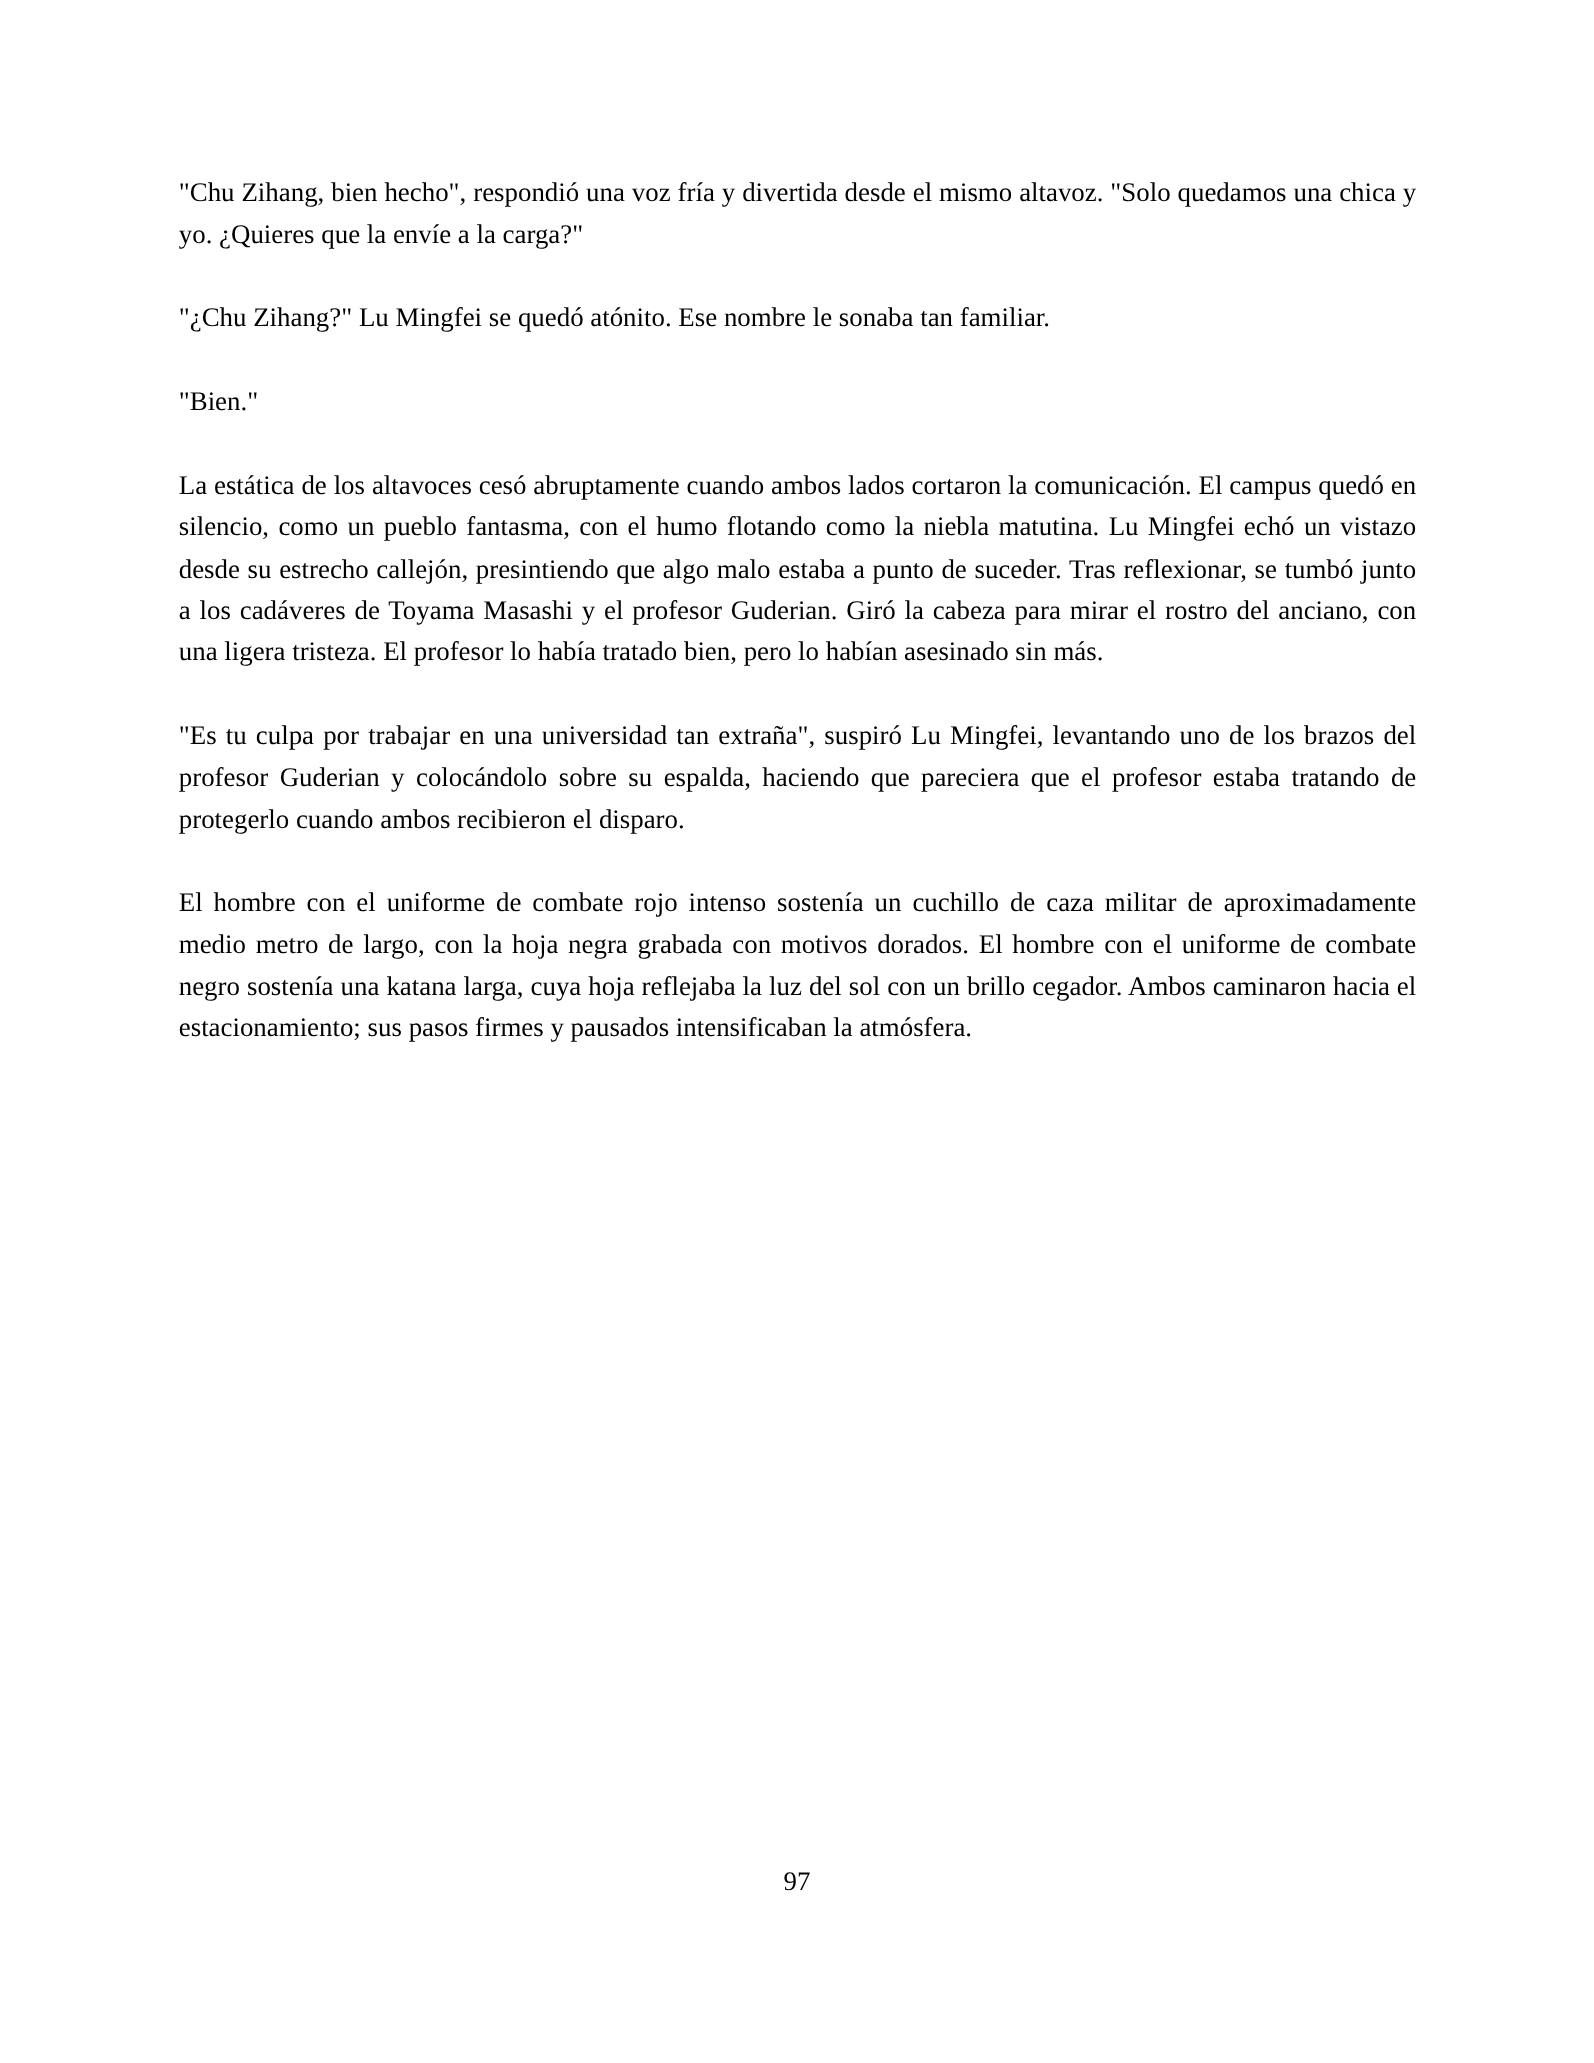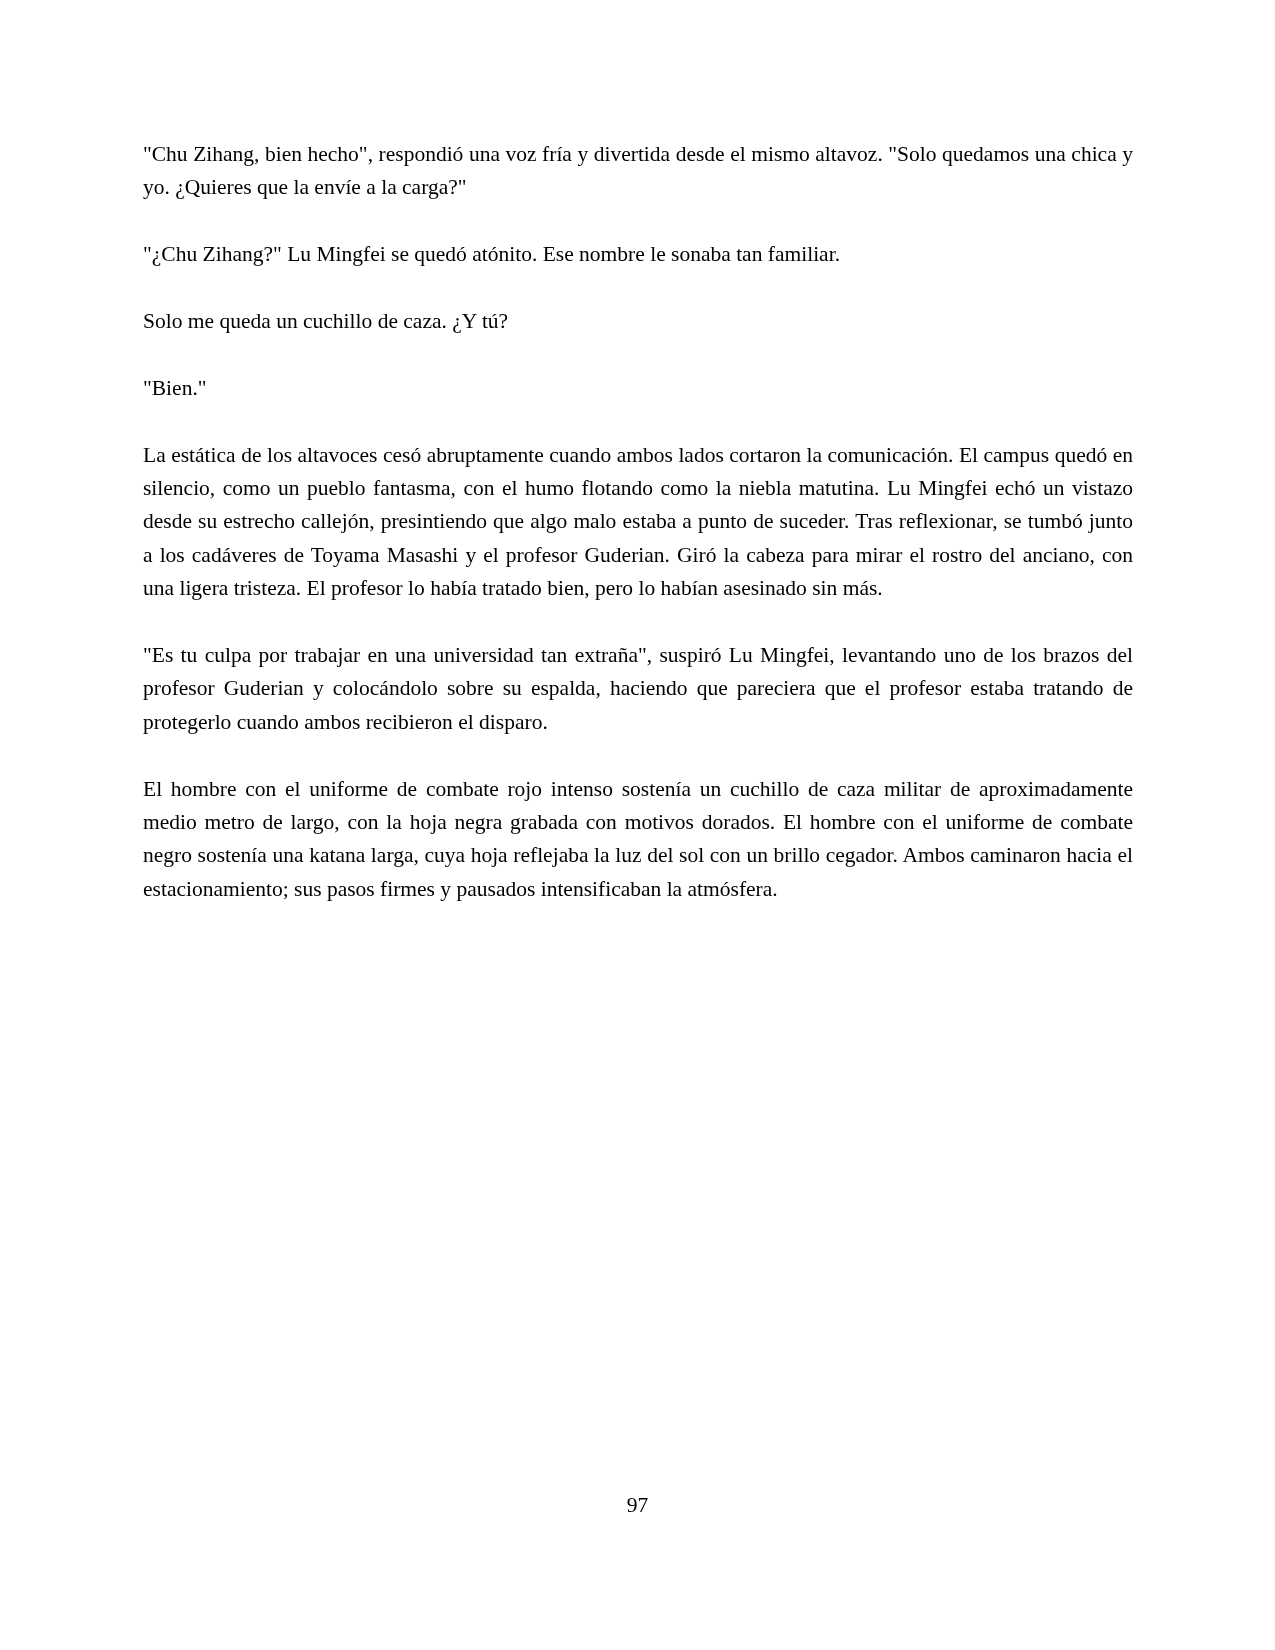--- a/index.html
+++ b/index.html
@@ -39,19 +39,18 @@
     font-size: 21.5px;
     color: #000000;
   }
 </style>
 </head>
 <body>
 
 <div class="page">
   <p>"Chu Zihang, bien hecho", respondió una voz fría y divertida desde el mismo altavoz. "Solo quedamos una chica y yo. ¿Quieres que la envíe a la carga?"</p>
   <p>"¿Chu Zihang?" Lu Mingfei se quedó atónito. Ese nombre le sonaba tan familiar.</p>
-  <p>Solo me queda un cuchillo de caza. ¿Y tú?</p>
   <p>"Bien."</p>
   <p>La estática de los altavoces cesó abruptamente cuando ambos lados cortaron la comunicación. El campus quedó en silencio, como un pueblo fantasma, con el humo flotando como la niebla matutina. Lu Mingfei echó un vistazo desde su estrecho callejón, presintiendo que algo malo estaba a punto de suceder. Tras reflexionar, se tumbó junto a los cadáveres de Toyama Masashi y el profesor Guderian. Giró la cabeza para mirar el rostro del anciano, con una ligera tristeza. El profesor lo había tratado bien, pero lo habían asesinado sin más.</p>
   <p>"Es tu culpa por trabajar en una universidad tan extraña", suspiró Lu Mingfei, levantando uno de los brazos del profesor Guderian y colocándolo sobre su espalda, haciendo que pareciera que el profesor estaba tratando de protegerlo cuando ambos recibieron el disparo.</p>
   <p>El hombre con el uniforme de combate rojo intenso sostenía un cuchillo de caza militar de aproximadamente medio metro de largo, con la hoja negra grabada con motivos dorados. El hombre con el uniforme de combate negro sostenía una katana larga, cuya hoja reflejaba la luz del sol con un brillo cegador. Ambos caminaron hacia el estacionamiento; sus pasos firmes y pausados intensificaban la atmósfera.</p>
   <div class="page-number">97</div>
 </div>
 
 </body></html>

